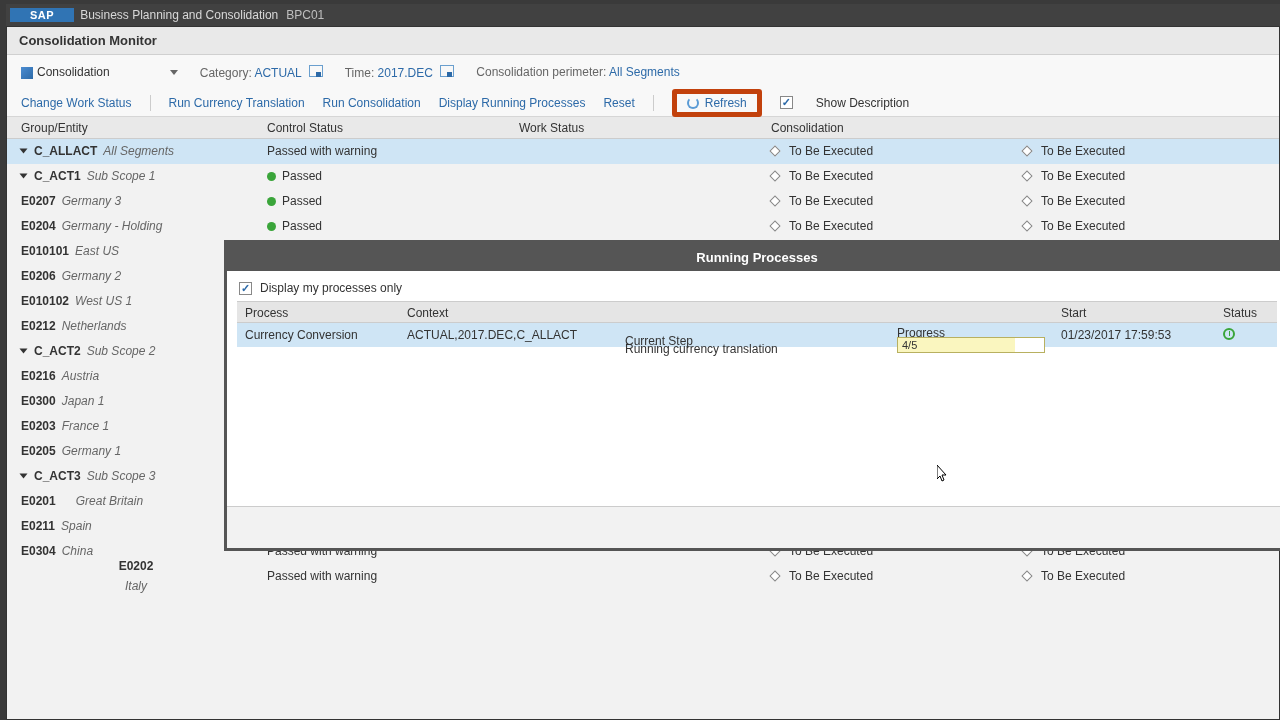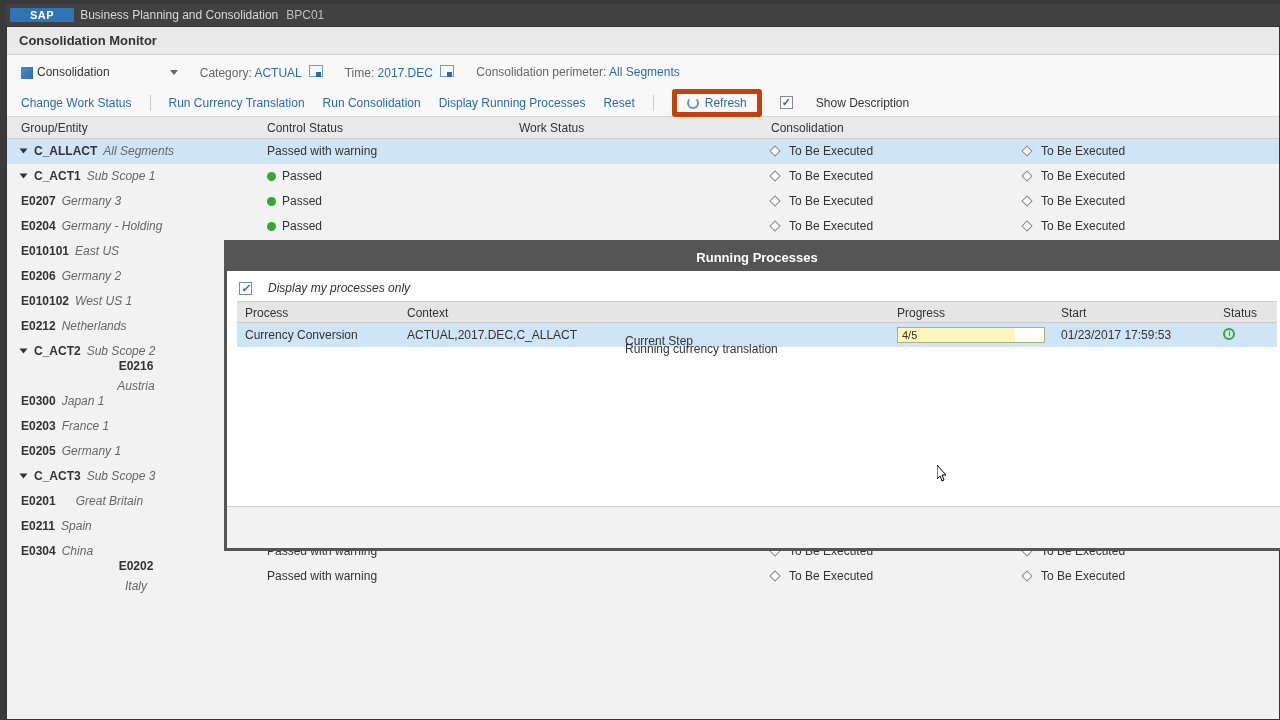--- a/index.html
+++ b/index.html
@@ -38,24 +38,24 @@
   .grid-row .cell { display:flex; align-items:center; gap:6px; padding:0 8px;}
   .tri { width:0;height:0;border-top:4px solid transparent;border-bottom:4px solid transparent;border-left:5px solid #333; display:inline-block; transform:rotate(90deg); margin-right:2px;}
   .code { font-weight:bold; color:#333;}
   .desc { font-style:italic; color:#666;}
   .status-dot { width:9px;height:9px;border-radius:50%; display:inline-block;}
   .status-dot.green{background:#3aa53a;}
   .diamond { width:8px;height:8px;background:#fff;border:1px solid #888;transform:rotate(45deg);display:inline-block;margin-right:4px;}
   .modal { position:absolute; left:220px; top:216px; width:1060px; height:305px; background:#fff; box-shadow:0 0 0 3px #555; z-index:50;}
   .modal-title { height:28px; background:#555; color:#fff; font-weight:bold; font-size:13px; display:flex; align-items:center; justify-content:center;}
   .modal-body { padding:8px 10px 0 10px;}
-  .modal-check-row { display:flex; align-items:center; gap:16px; padding:2px 0 6px 2px;font-style:italic;}
+  .modal-check-row { display:flex; align-items:center; gap:8px; padding:2px 0 6px 2px;}
   .modal-grid-header { height:22px; background:#e5e5e5; border-top:1px solid #ccc; border-bottom:1px solid #ccc; display:flex;}
   .modal-grid-header > div { padding:4px 8px;}
-  .mcol-proc{width:162px;} .mcol-ctx{width:218px;} .mcol-step{width:272px;margin-top:28px;} .mcol-prog{width:164px;} .mcol-start{width:162px;} .mcol-status{flex:1;}
+  .mcol-proc{width:162px;} .mcol-ctx{width:218px;} .mcol-step{width:272px;margin-top:28px;} .mcol-prog{width:164px;margin-top:20px;} .mcol-start{width:162px;} .mcol-status{flex:1;}
   .modal-row{height:24px;display:flex;align-items:center;background:#cfe5f5;}
   .modal-row > div{padding:0 8px;}
   .prog-bar{width:148px;height:16px;border:1px solid #b8b060;background:#fff;position:relative;}
   .prog-fill{position:absolute;left:0;top:0;bottom:0;width:80%;background:#faf6bf;}
   .prog-text{position:absolute;left:4px;top:1px;font-size:11px;color:#333;}
   .clock{width:12px;height:12px;border:2px solid #3aa53a;border-radius:50%;display:inline-block;position:relative;}
   .clock::after{content:'';position:absolute;left:4px;top:1px;width:1px;height:5px;background:#3aa53a;}
   .modal-footer{position:absolute;bottom:0;left:0;right:0;height:42px;border-top:1px solid #ccc;background:#f2f2f2;}
   .cursor { position:absolute; width:12px; height:18px; pointer-events:none; z-index:100;}
   .cursor svg { width:12px; height:18px; }
@@ -272,21 +272,21 @@
           <div class="cell col-curr">
             <span class="diamond"></span>
             <span>To Be Executed</span>
           </div>
           <div class="cell col-cons">
             <span class="diamond"></span>
             <span>To Be Executed</span>
           </div>
         </div>
         <div class="grid-row">
-          <div class="cell col-entity" style="padding-left: 50px; flex-direction: column;">
+          <div class="cell col-entity" style="padding-left: 50px;">
             <span class="code">E0216</span>
             <span class="desc">Austria</span>
           </div>
           <div class="cell col-ctrl"></div>
           <div class="cell col-work"></div>
           <div class="cell col-curr">
             <span class="diamond"></span>
             <span>To Be Executed</span>
           </div>
           <div class="cell col-cons">

